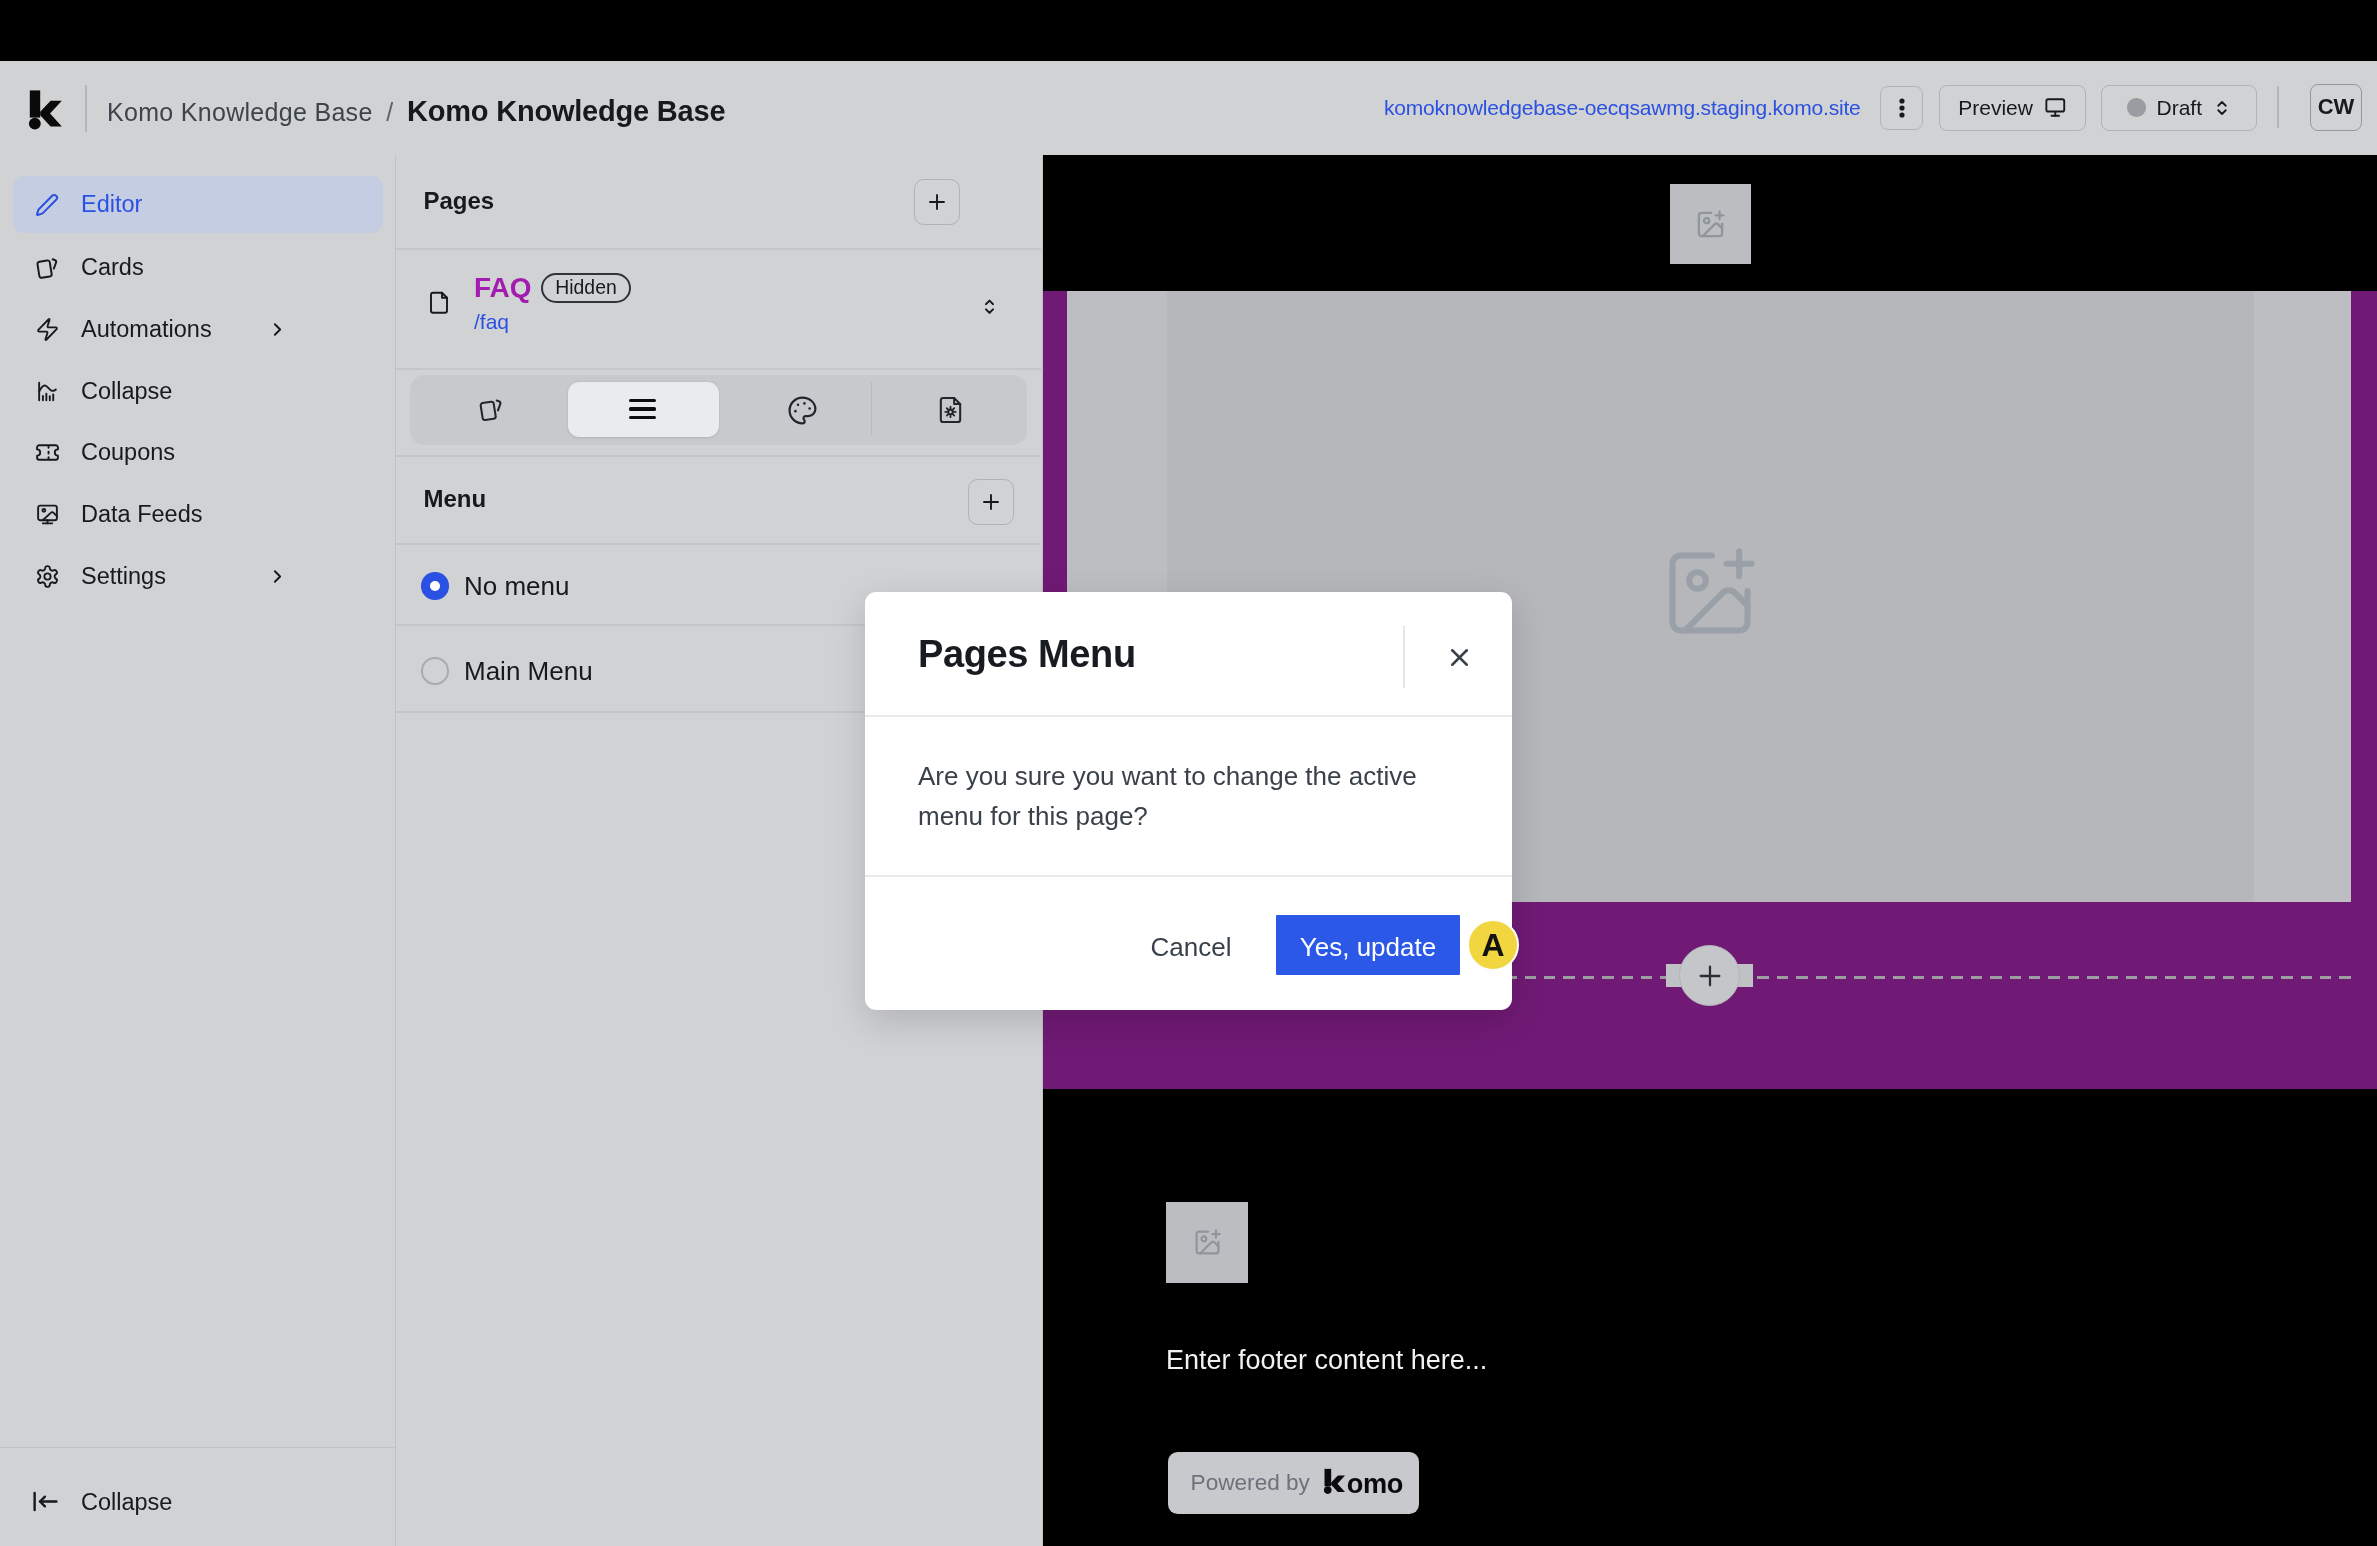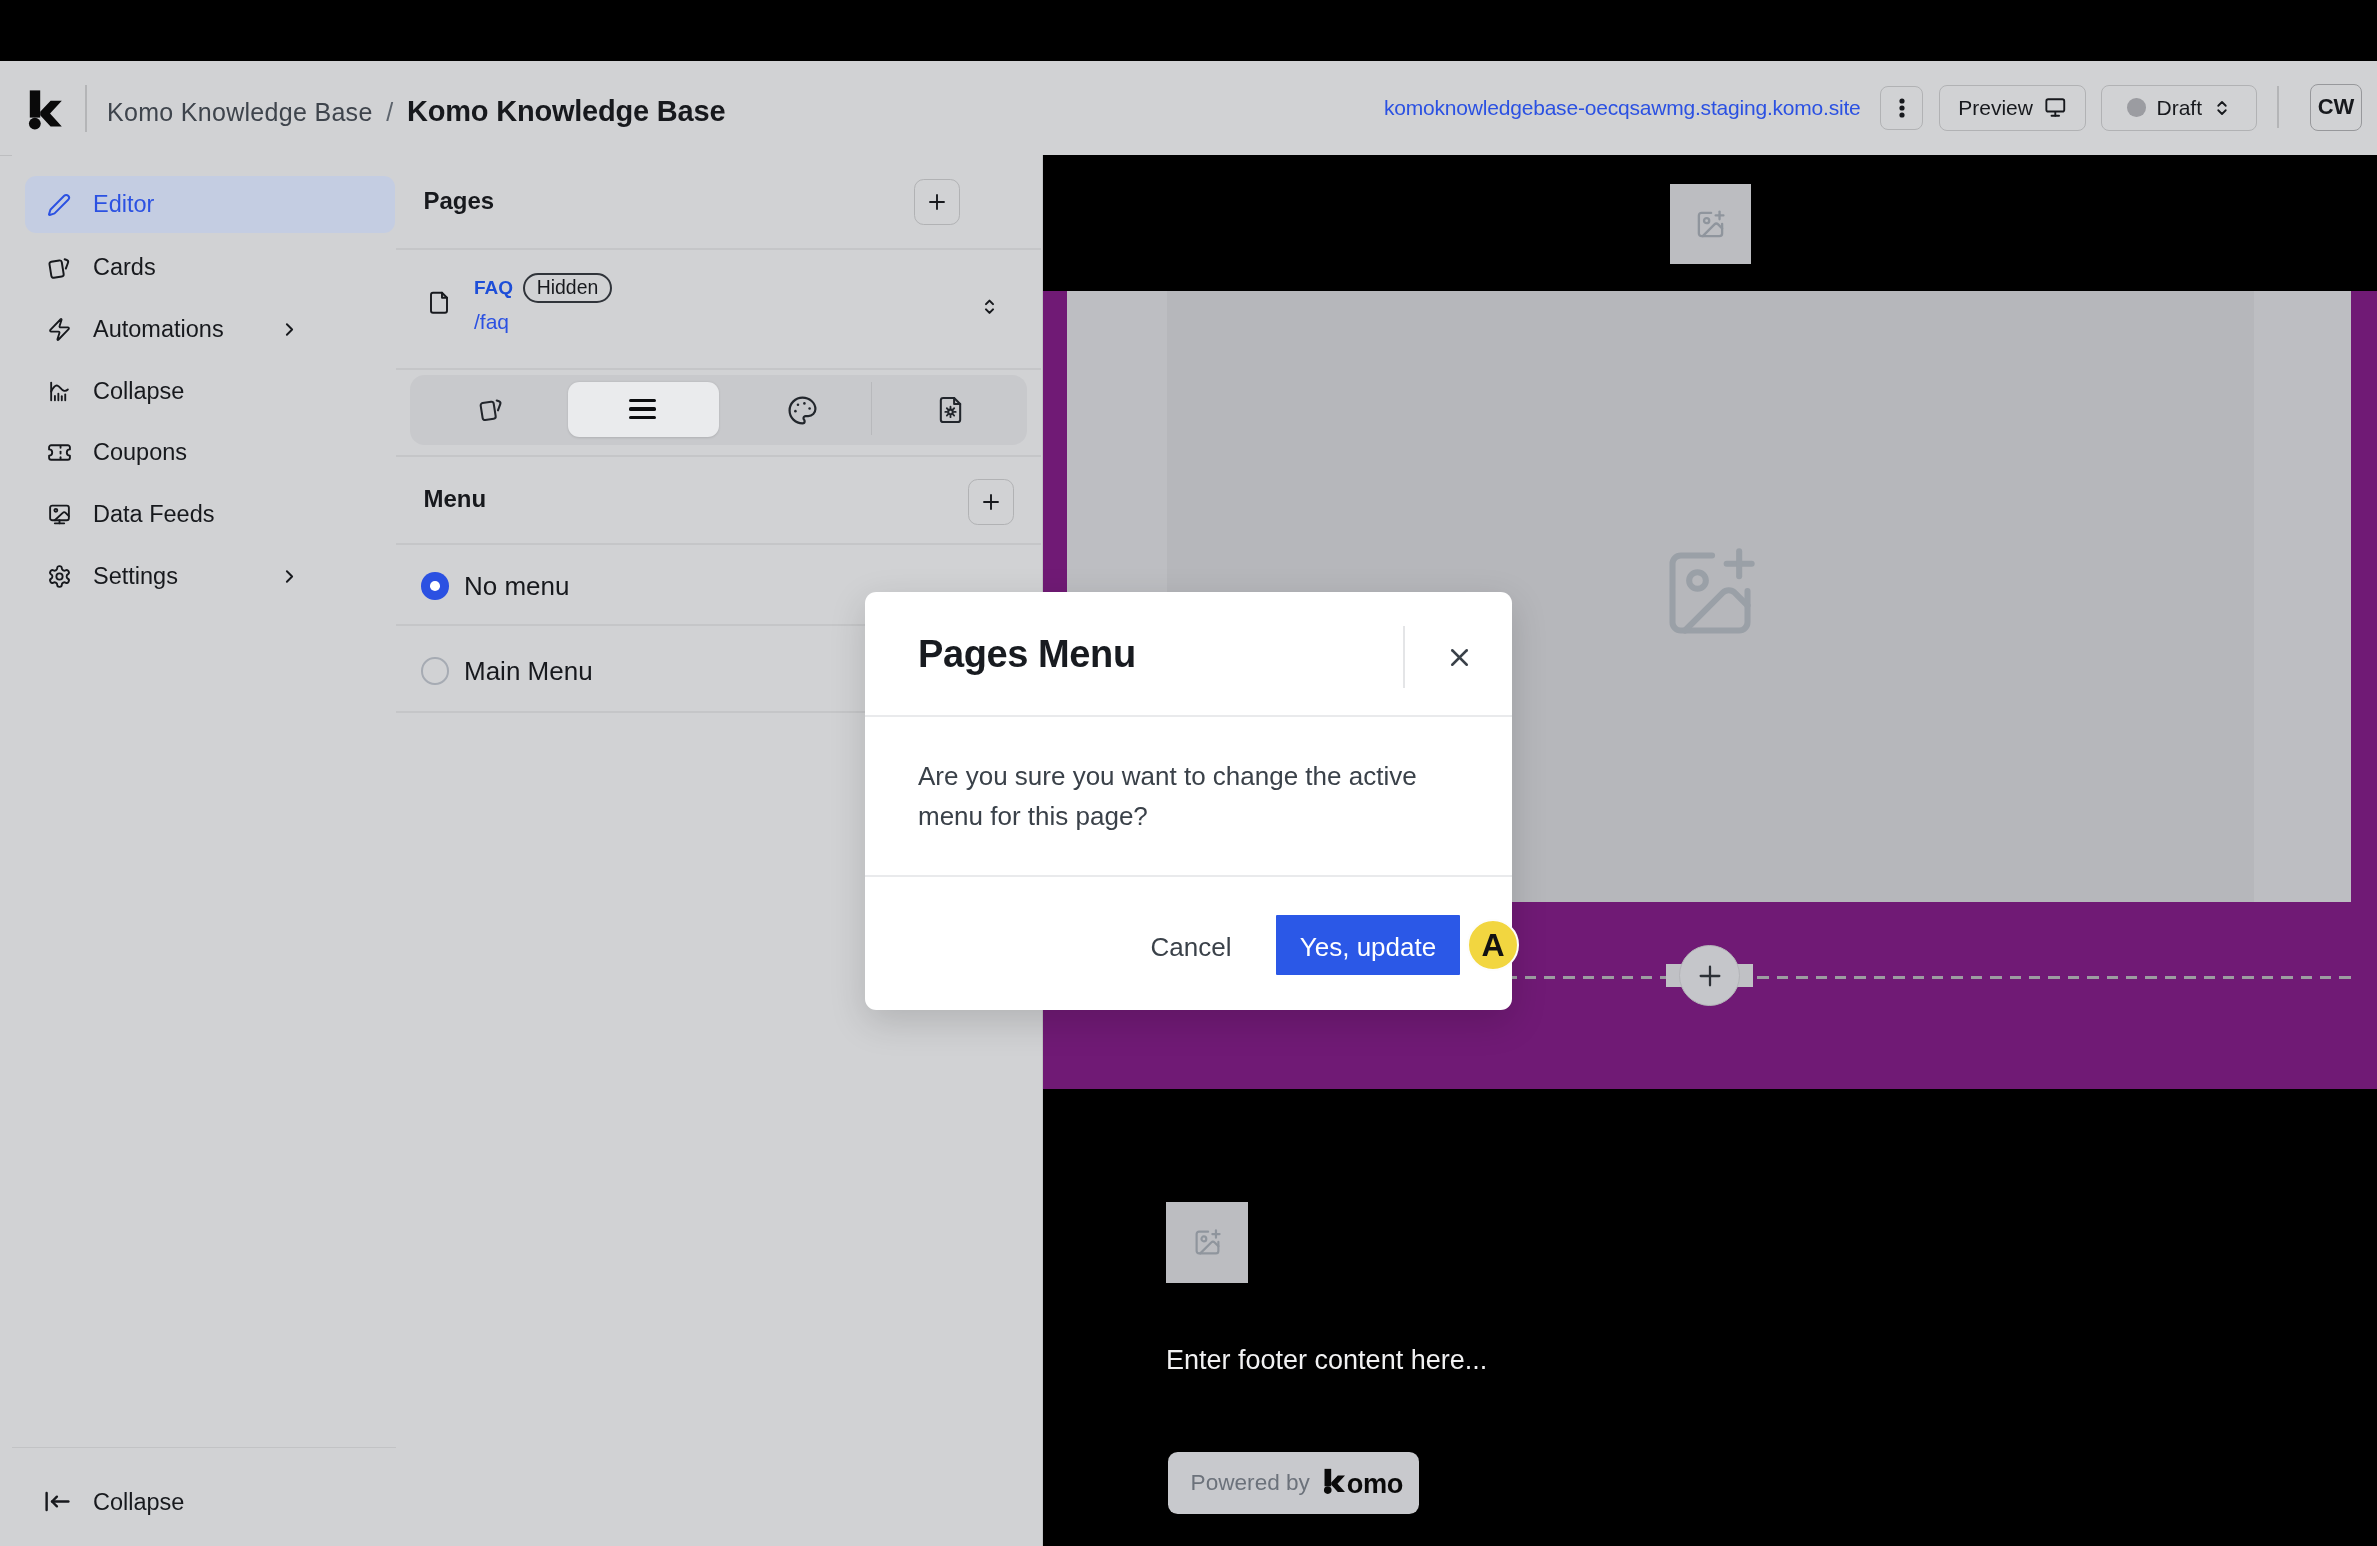--- a/index.html
+++ b/index.html
@@ -11,21 +11,21 @@
 
 #topbar { left:0; top:0; width:2377px; height:61px; background:#000; }
 #hdr { left:0; top:61px; width:2377px; height:95px; background:#d1d2d4; border-bottom:1.6px solid #bdbec0; }
 #hdr .vline { position:absolute; width:1.6px; background:#b4b5b7; }
 .crumb1 { color:#3e444c; font-size:25px; letter-spacing:0.3px; }
 .crumbsl { color:#5c636c; font-size:25px; }
 .crumb2 { color:#17191d; font-size:29px; font-weight:bold; letter-spacing:-0.2px; }
 .hbtn { position:absolute; border:1.6px solid #b1b2b4; border-radius:8px; background:transparent; display:flex; align-items:center; justify-content:center; color:#17191d; }
 
 
-#sidebar { left:12px; top:155px; width:396px; height:1391px; background:#d1d2d4; border-right:1.6px solid #c0c1c3; }
+#sidebar { left:0; top:155px; width:396px; height:1391px; background:#d1d2d4; border-right:1.6px solid #c0c1c3; }
 .nav-item { position:absolute; left:13px; width:370px; height:57px; border-radius:11.3px; display:flex; align-items:center; }
 .nav-item .ic { position:absolute; left:9.7px; width:49px; display:flex; justify-content:center; }
 .nav-item .lbl { position:absolute; left:68px; font-size:23.5px; font-weight:500; color:#17191d; }
 .nav-item .chev { position:absolute; right:95px; }
 #collapse { position:absolute; left:0; bottom:0; width:395px; height:99px; border-top:1.6px solid #c2c3c5; }
 
 
 #panel { left:396px; top:155px; width:647px; height:1391px; background:#d1d2d4; border-right:1.6px solid #c0c1c3; }
 .pdiv { position:absolute; left:0; width:645px; height:1.6px; background:#c5c6c8; }
 .ptitle { position:absolute; left:27.5px; font-size:24px; font-weight:600; color:#17191d; }
@@ -184,21 +184,21 @@
         <path d="M12 5v14"></path>
       </svg>
     </div>
   <div class="pdiv" style="top:93px;"></div>
 
   <svg class="abs" style="left:31px; top:134px;" width="24" height="27.5" viewBox="0 0 24 24" fill="none" stroke="#17191d" stroke-width="1.9" stroke-linecap="round" stroke-linejoin="round">
       <path d="M15 2H6a2 2 0 0 0-2 2v16a2 2 0 0 0 2 2h12a2 2 0 0 0 2-2V7Z"></path>
       <path d="M15 2v5h5"></path>
     </svg>
   <div class="abs" style="left:78px; top:119px; height:27.5px; display:flex; align-items:center;">
-    <span style="font-size:19px; font-weight:600; color:#1d4ed8;">FAQ</span>
+    <span style="font-size:28px; font-weight:600; color:#a21caf;">FAQ</span>
     <span style="margin-left:9.7px; border:2px solid #30343a; border-radius:15.4px; height:30px; padding:5px 12px; display:flex; align-items:center; font-size:19.4px; color:#17191d;">Hidden</span>
   </div>
   <div class="abs" style="left:78px; top:154px; font-size:21px; color:#2b51e2; line-height:26px;">/faq</div>
   <svg class="abs" style="left:583px; top:138px;" width="21" height="27.5" viewBox="0 0 24 24" fill="none" stroke="#17191d" stroke-width="2.4" stroke-linecap="round" stroke-linejoin="round">
       <path d="m8 15 4 4 4-4"></path>
       <path d="m8 9 4-4 4 4"></path>
     </svg>
   <div class="pdiv" style="top:213px;"></div>
 
   <div class="abs" style="left:13.7px; top:220px; width:617px; height:70px; background:#c8c9cc; border-radius:14.6px;">

